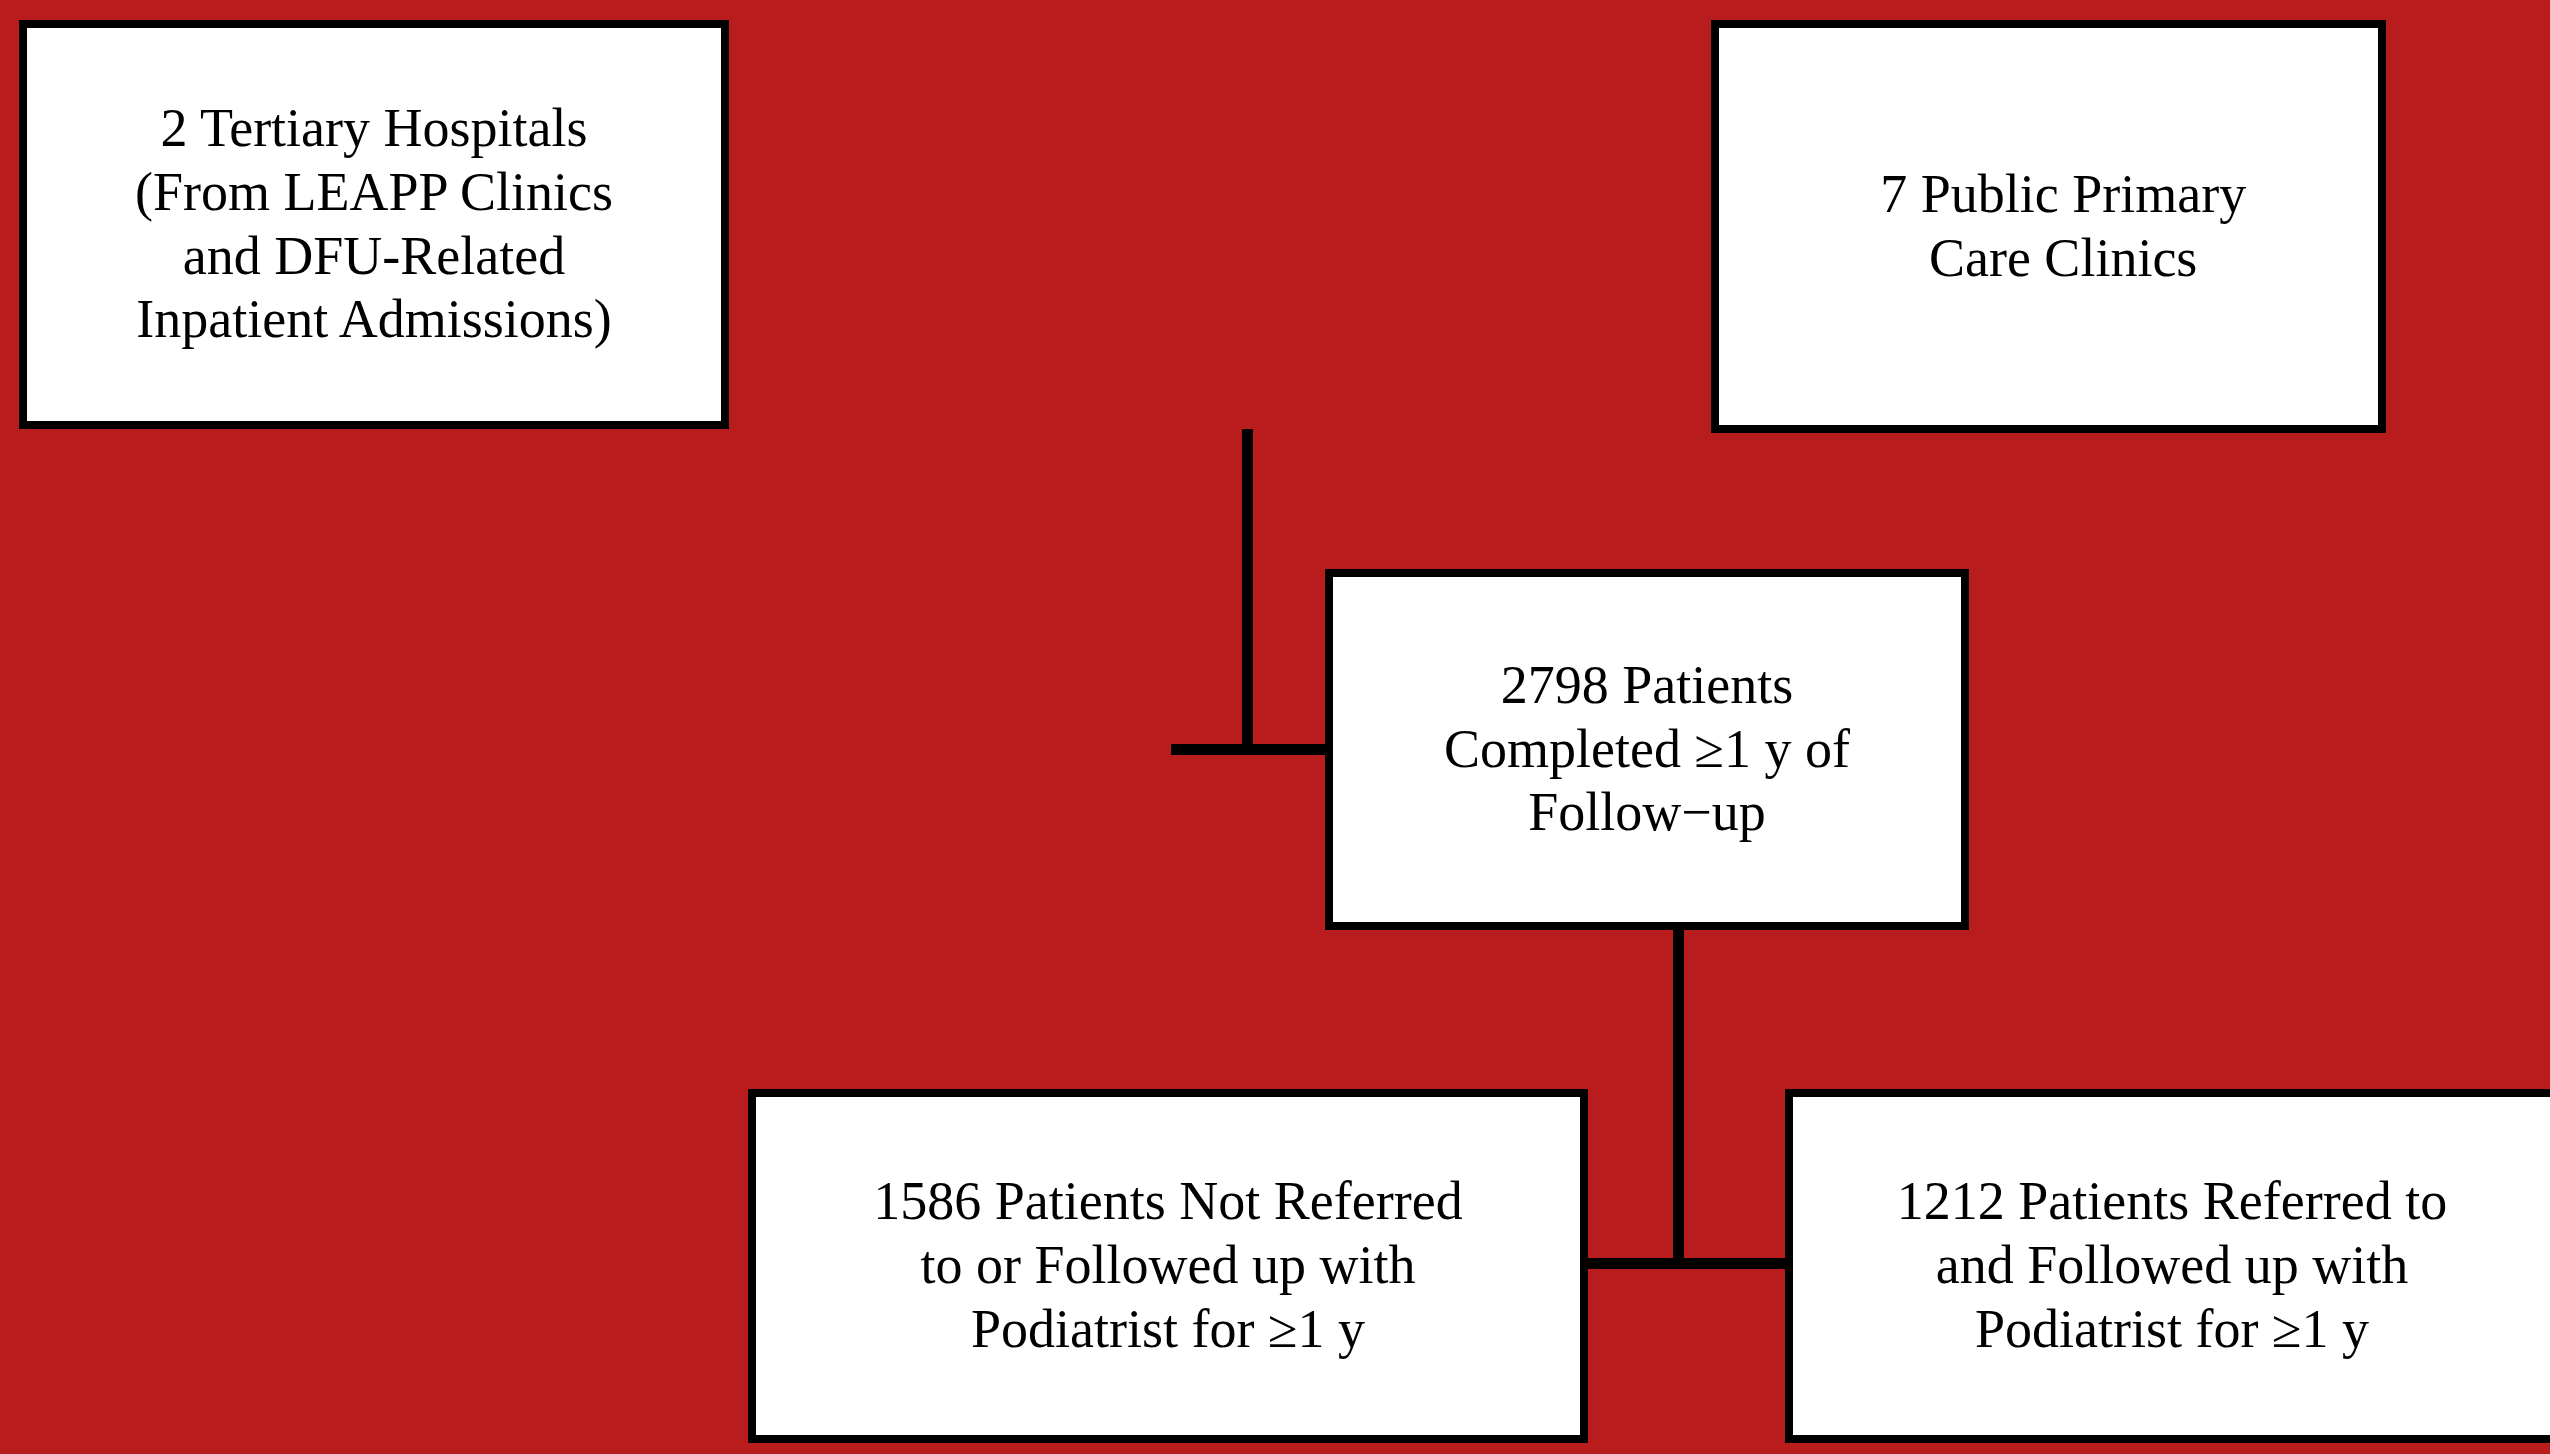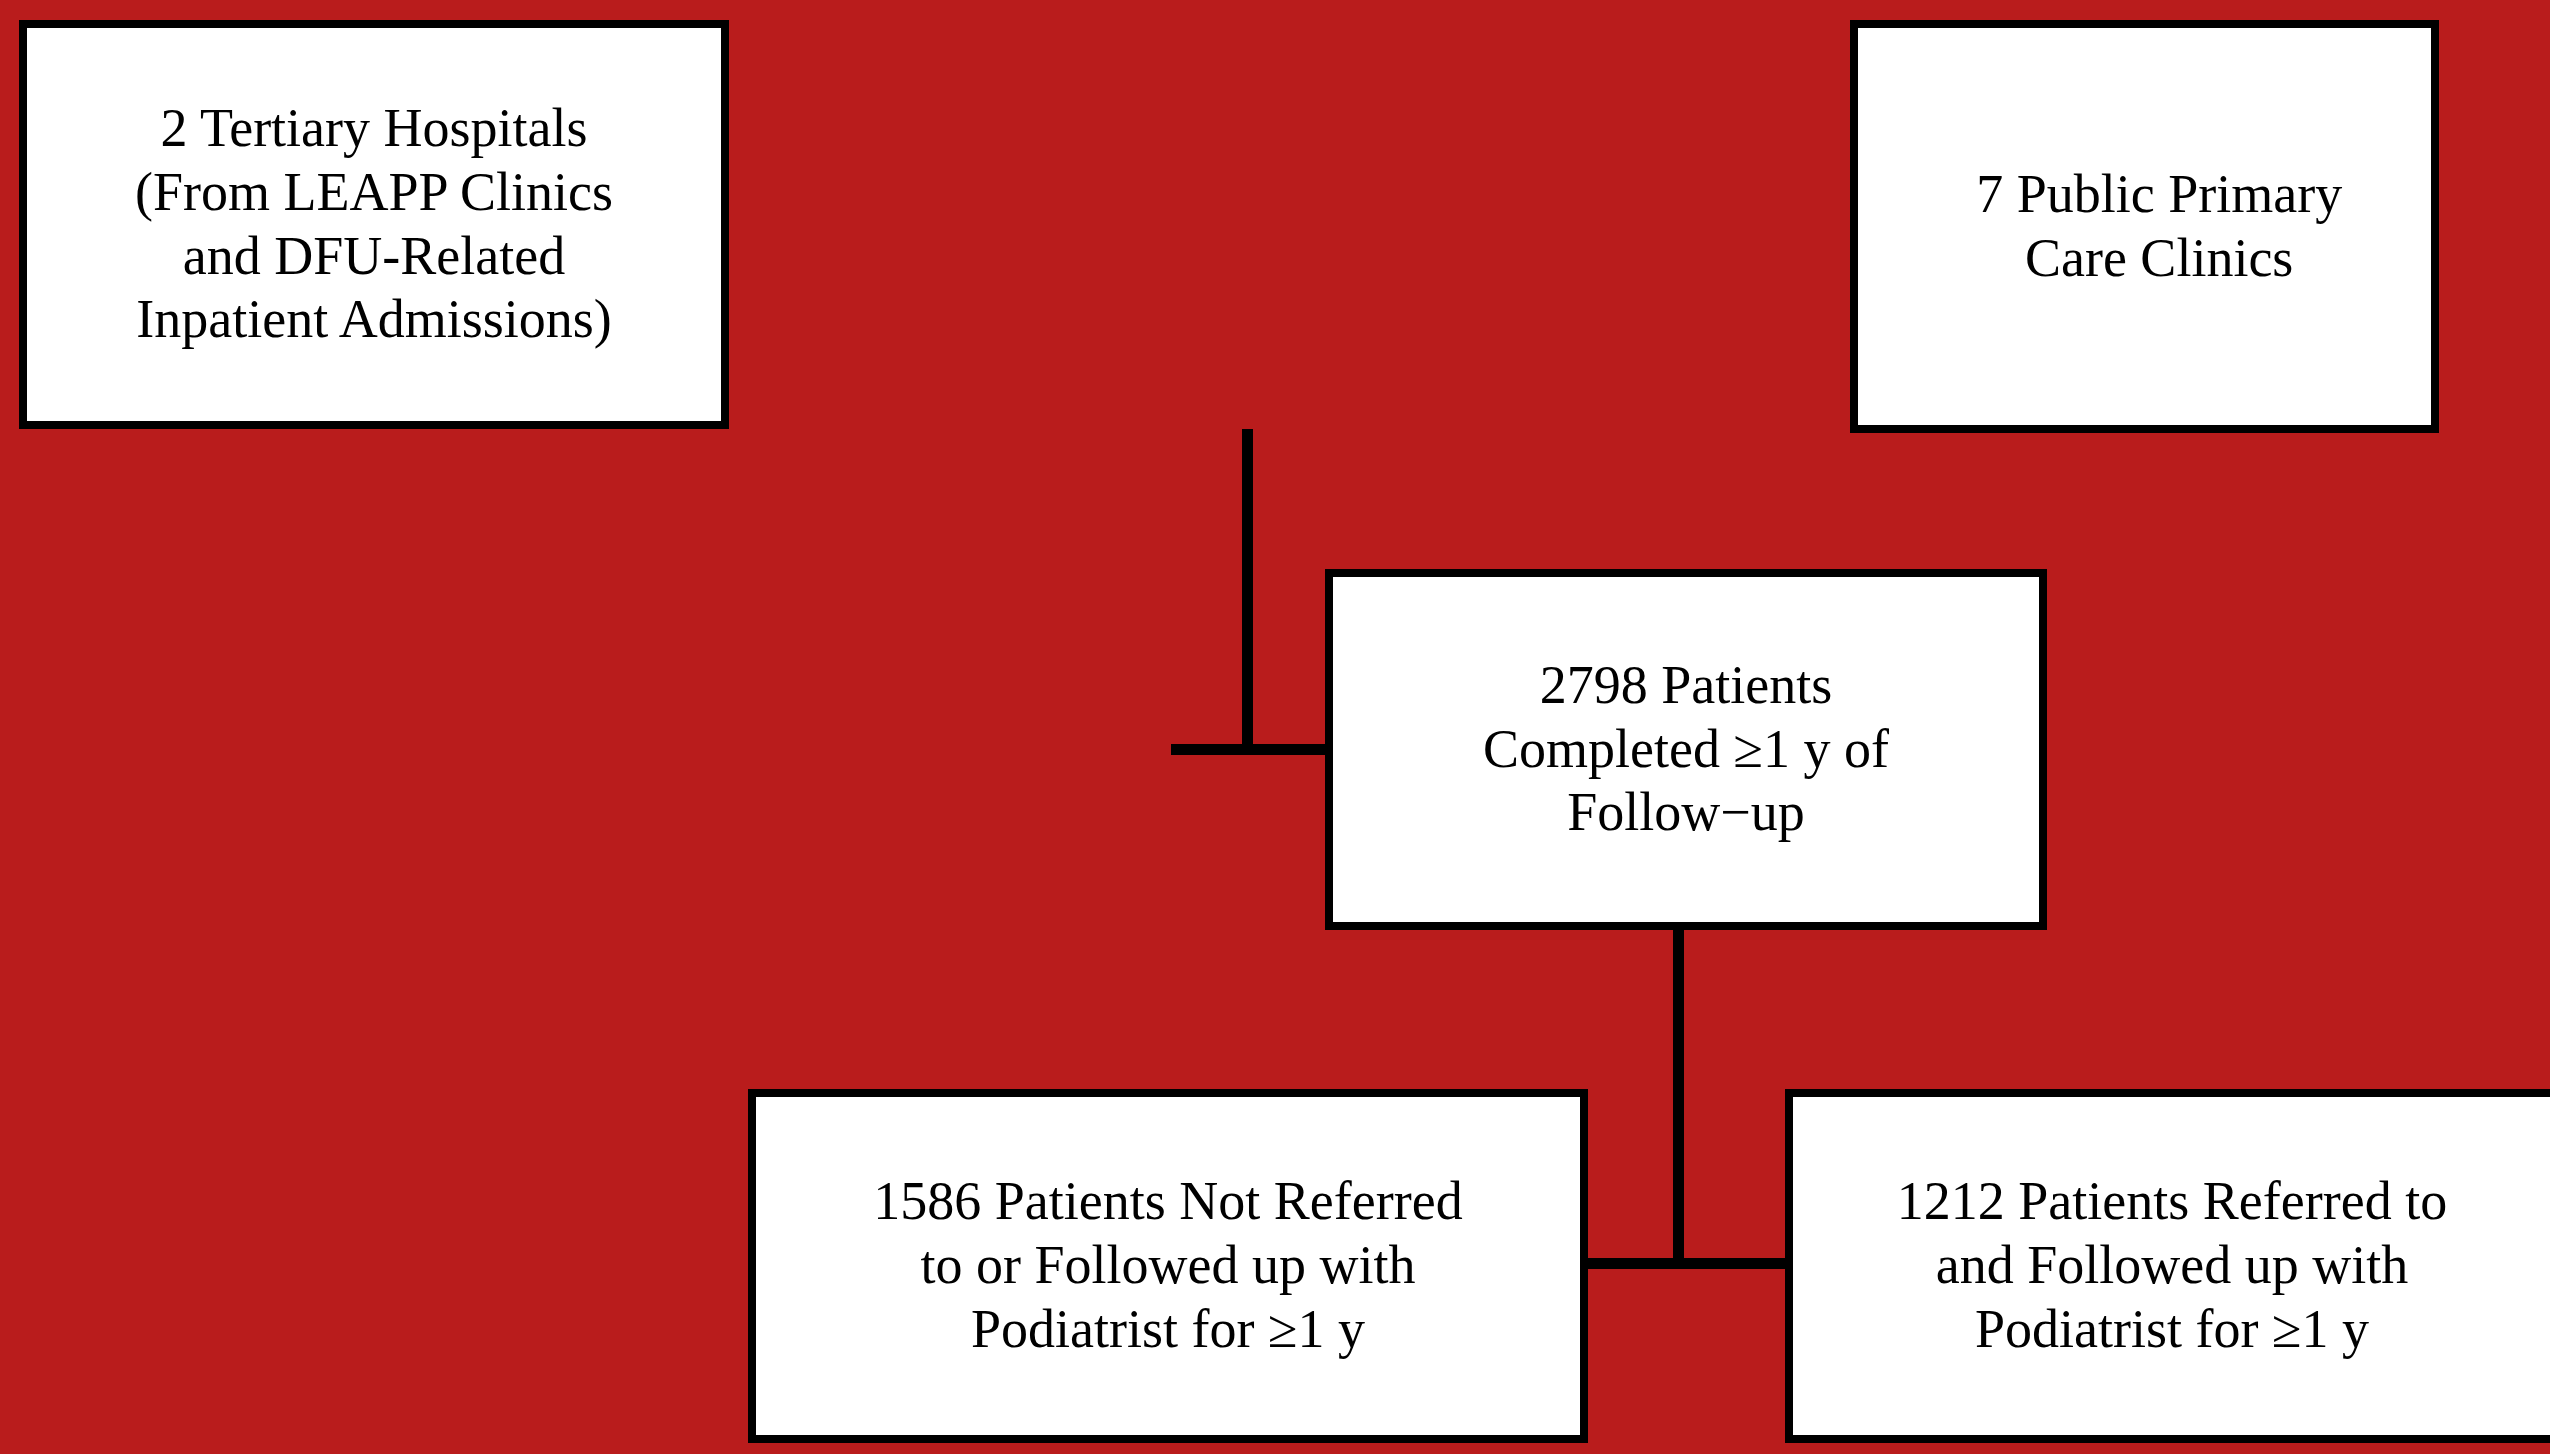--- a/index.html
+++ b/index.html
@@ -37,25 +37,25 @@
   }
   .conn {
     position: absolute;
     background: #000000;
     z-index: 1;
   }
 
   
   #node-hospitals     { left: 19px;   top: 20px;   width: 710px;  height: 409px; }
   #node-source        { left: 875px; top: 15.7px;   width: 763px;  height: 413px; }
-  #node-clinics       { left: 1850px; top: 20px;   width: 589px;  height: 413px; padding-left: 38px; }
+  #node-clinics       { left: 1711px; top: 20px;   width: 675px;  height: 413px; padding-left: 38px; }
 
   
   #node-not-completed { left: 360px;  top: 569px;  width: 816px;  height: 361px; }
-  #node-completed     { left: 1325px; top: 569px;  width: 722px;  height: 361px; justify-content: flex-end; }
+  #node-completed     { left: 1325px; top: 569px;  width: 644px;  height: 361px; justify-content: flex-end; }
 
   
   #node-not-referred  { left: 748px;  top: 1089px; width: 840px;  height: 354px; text-align: center; }
   #node-referred      { left: 1785px; top: 1089px; width: 774px;  height: 354px; }
 
   
   
   #conn-source-down   { left: 1242px; top: 429px;  width: 10.5px;   height: 325px; }
   
   #conn-middle-bar    { left: 1171px; top: 744px;  width: 157px;  height: 10.5px; }

